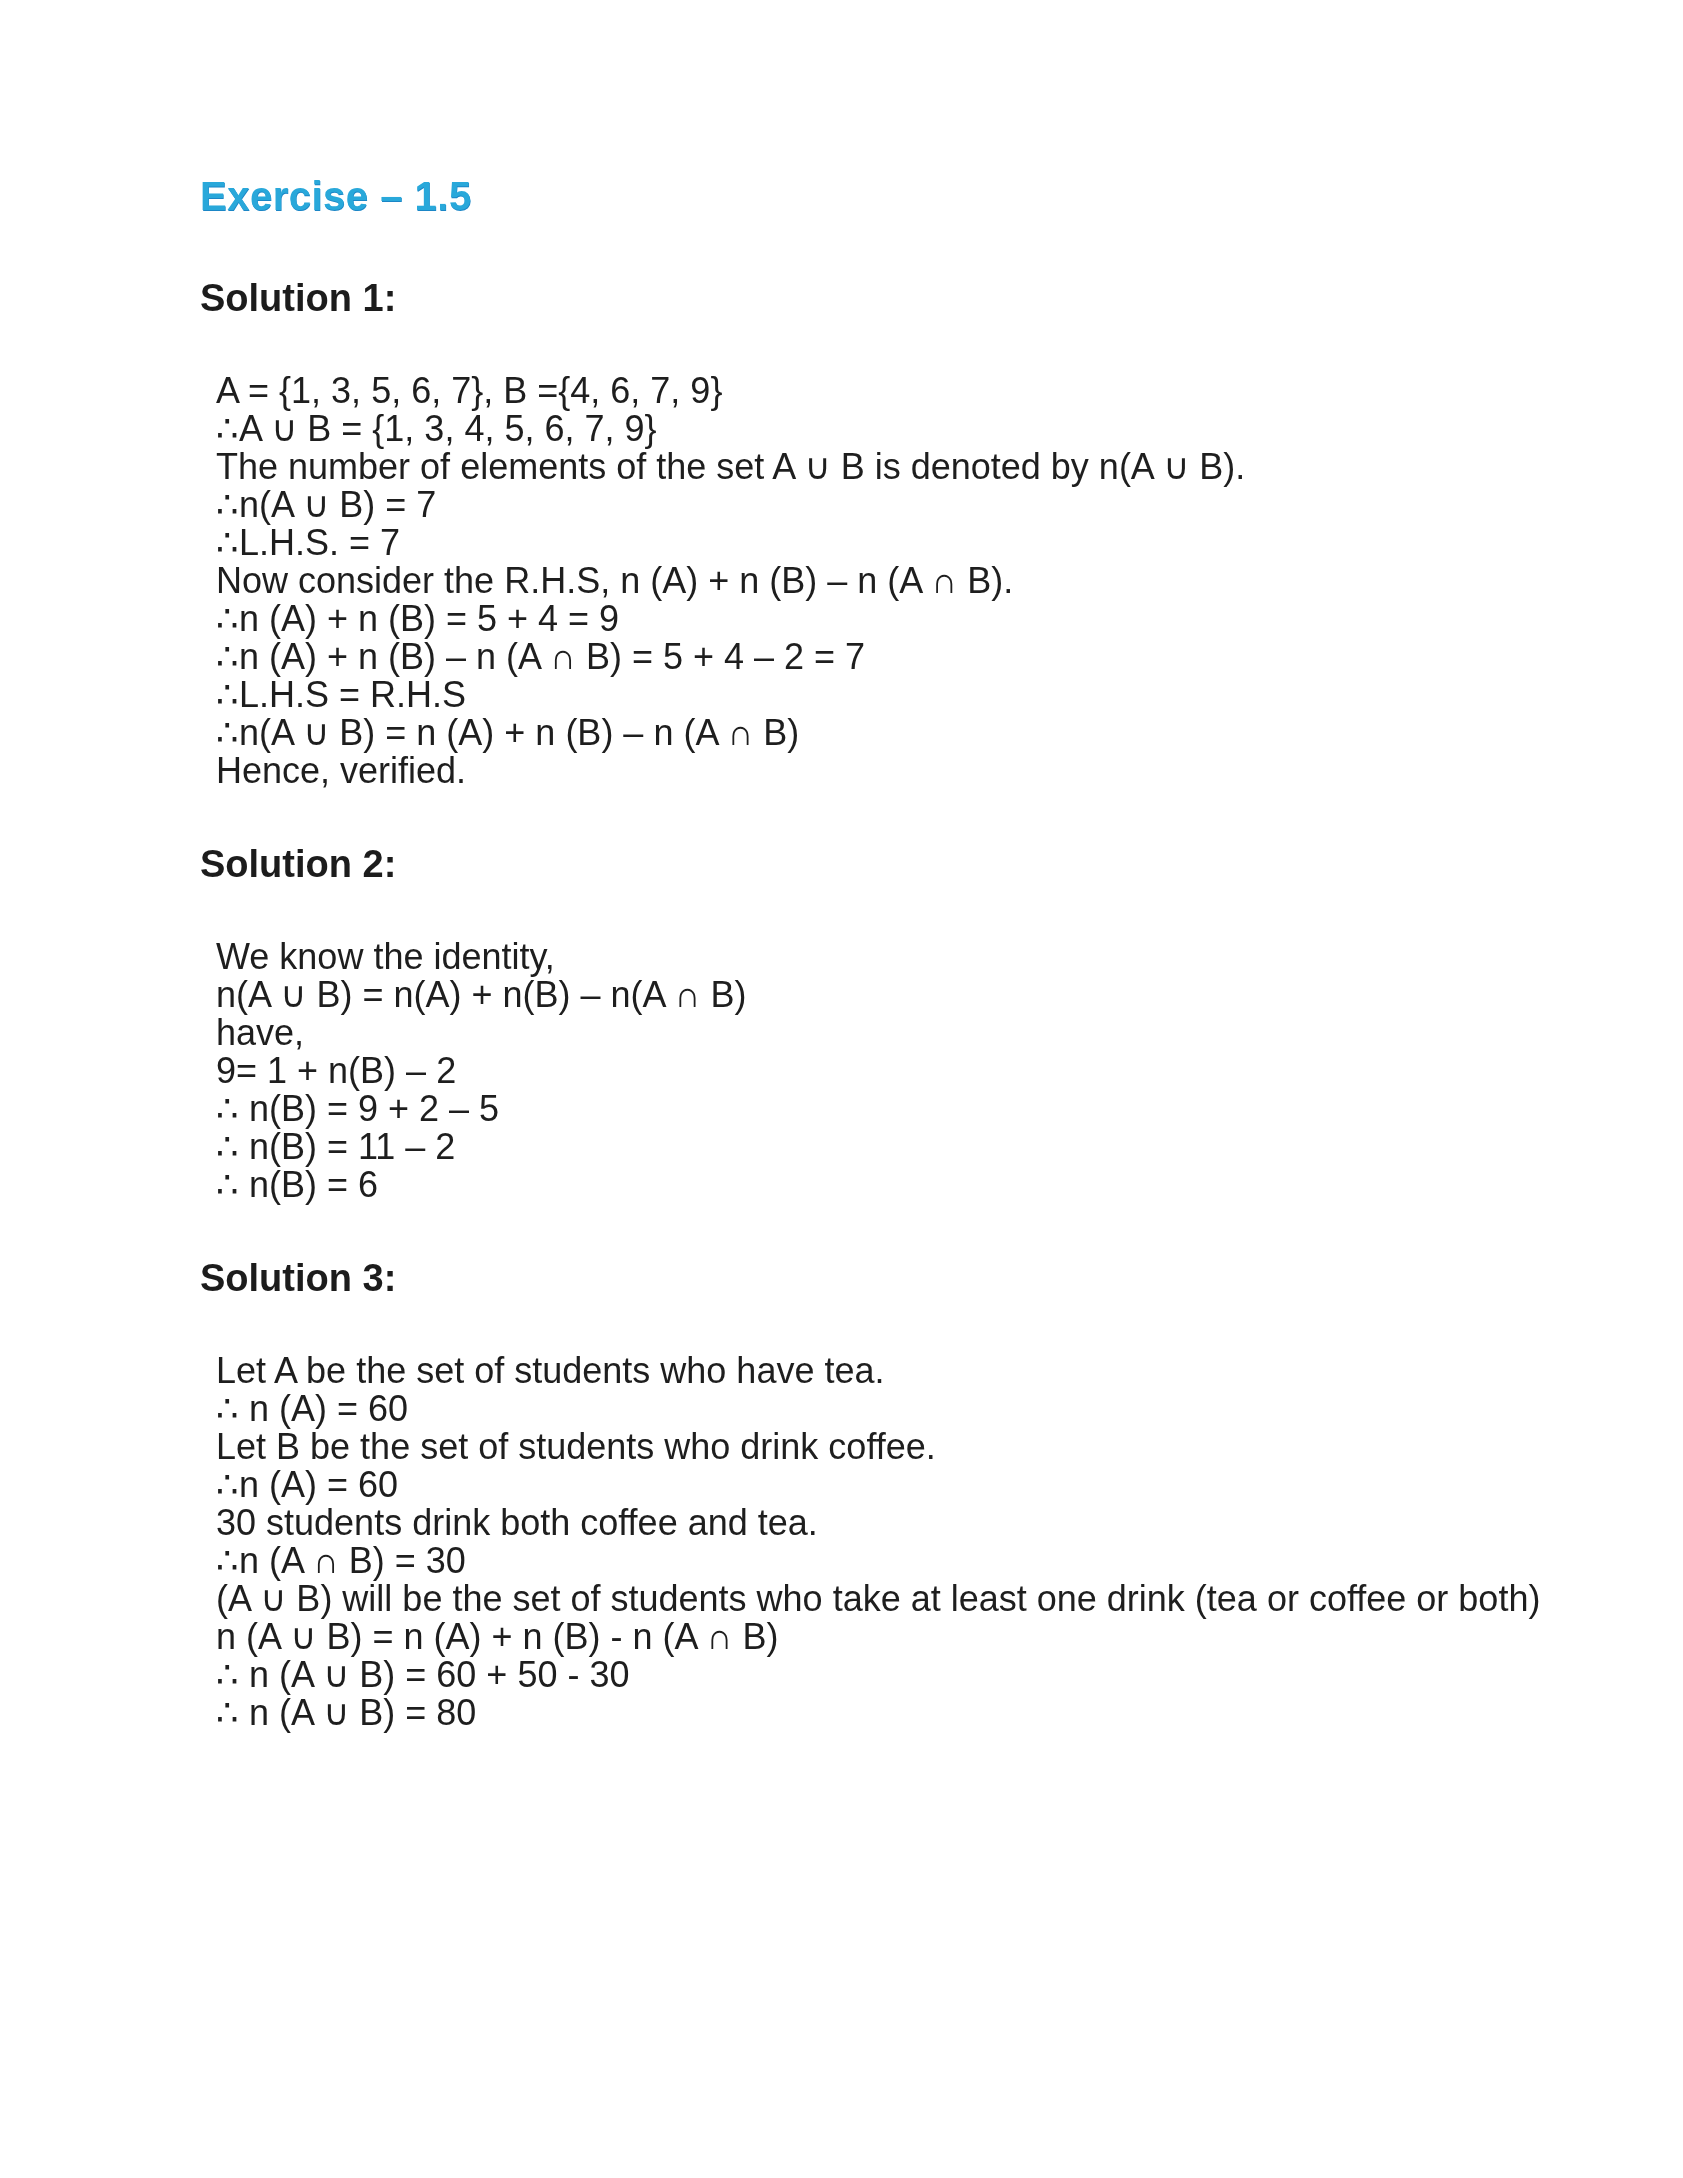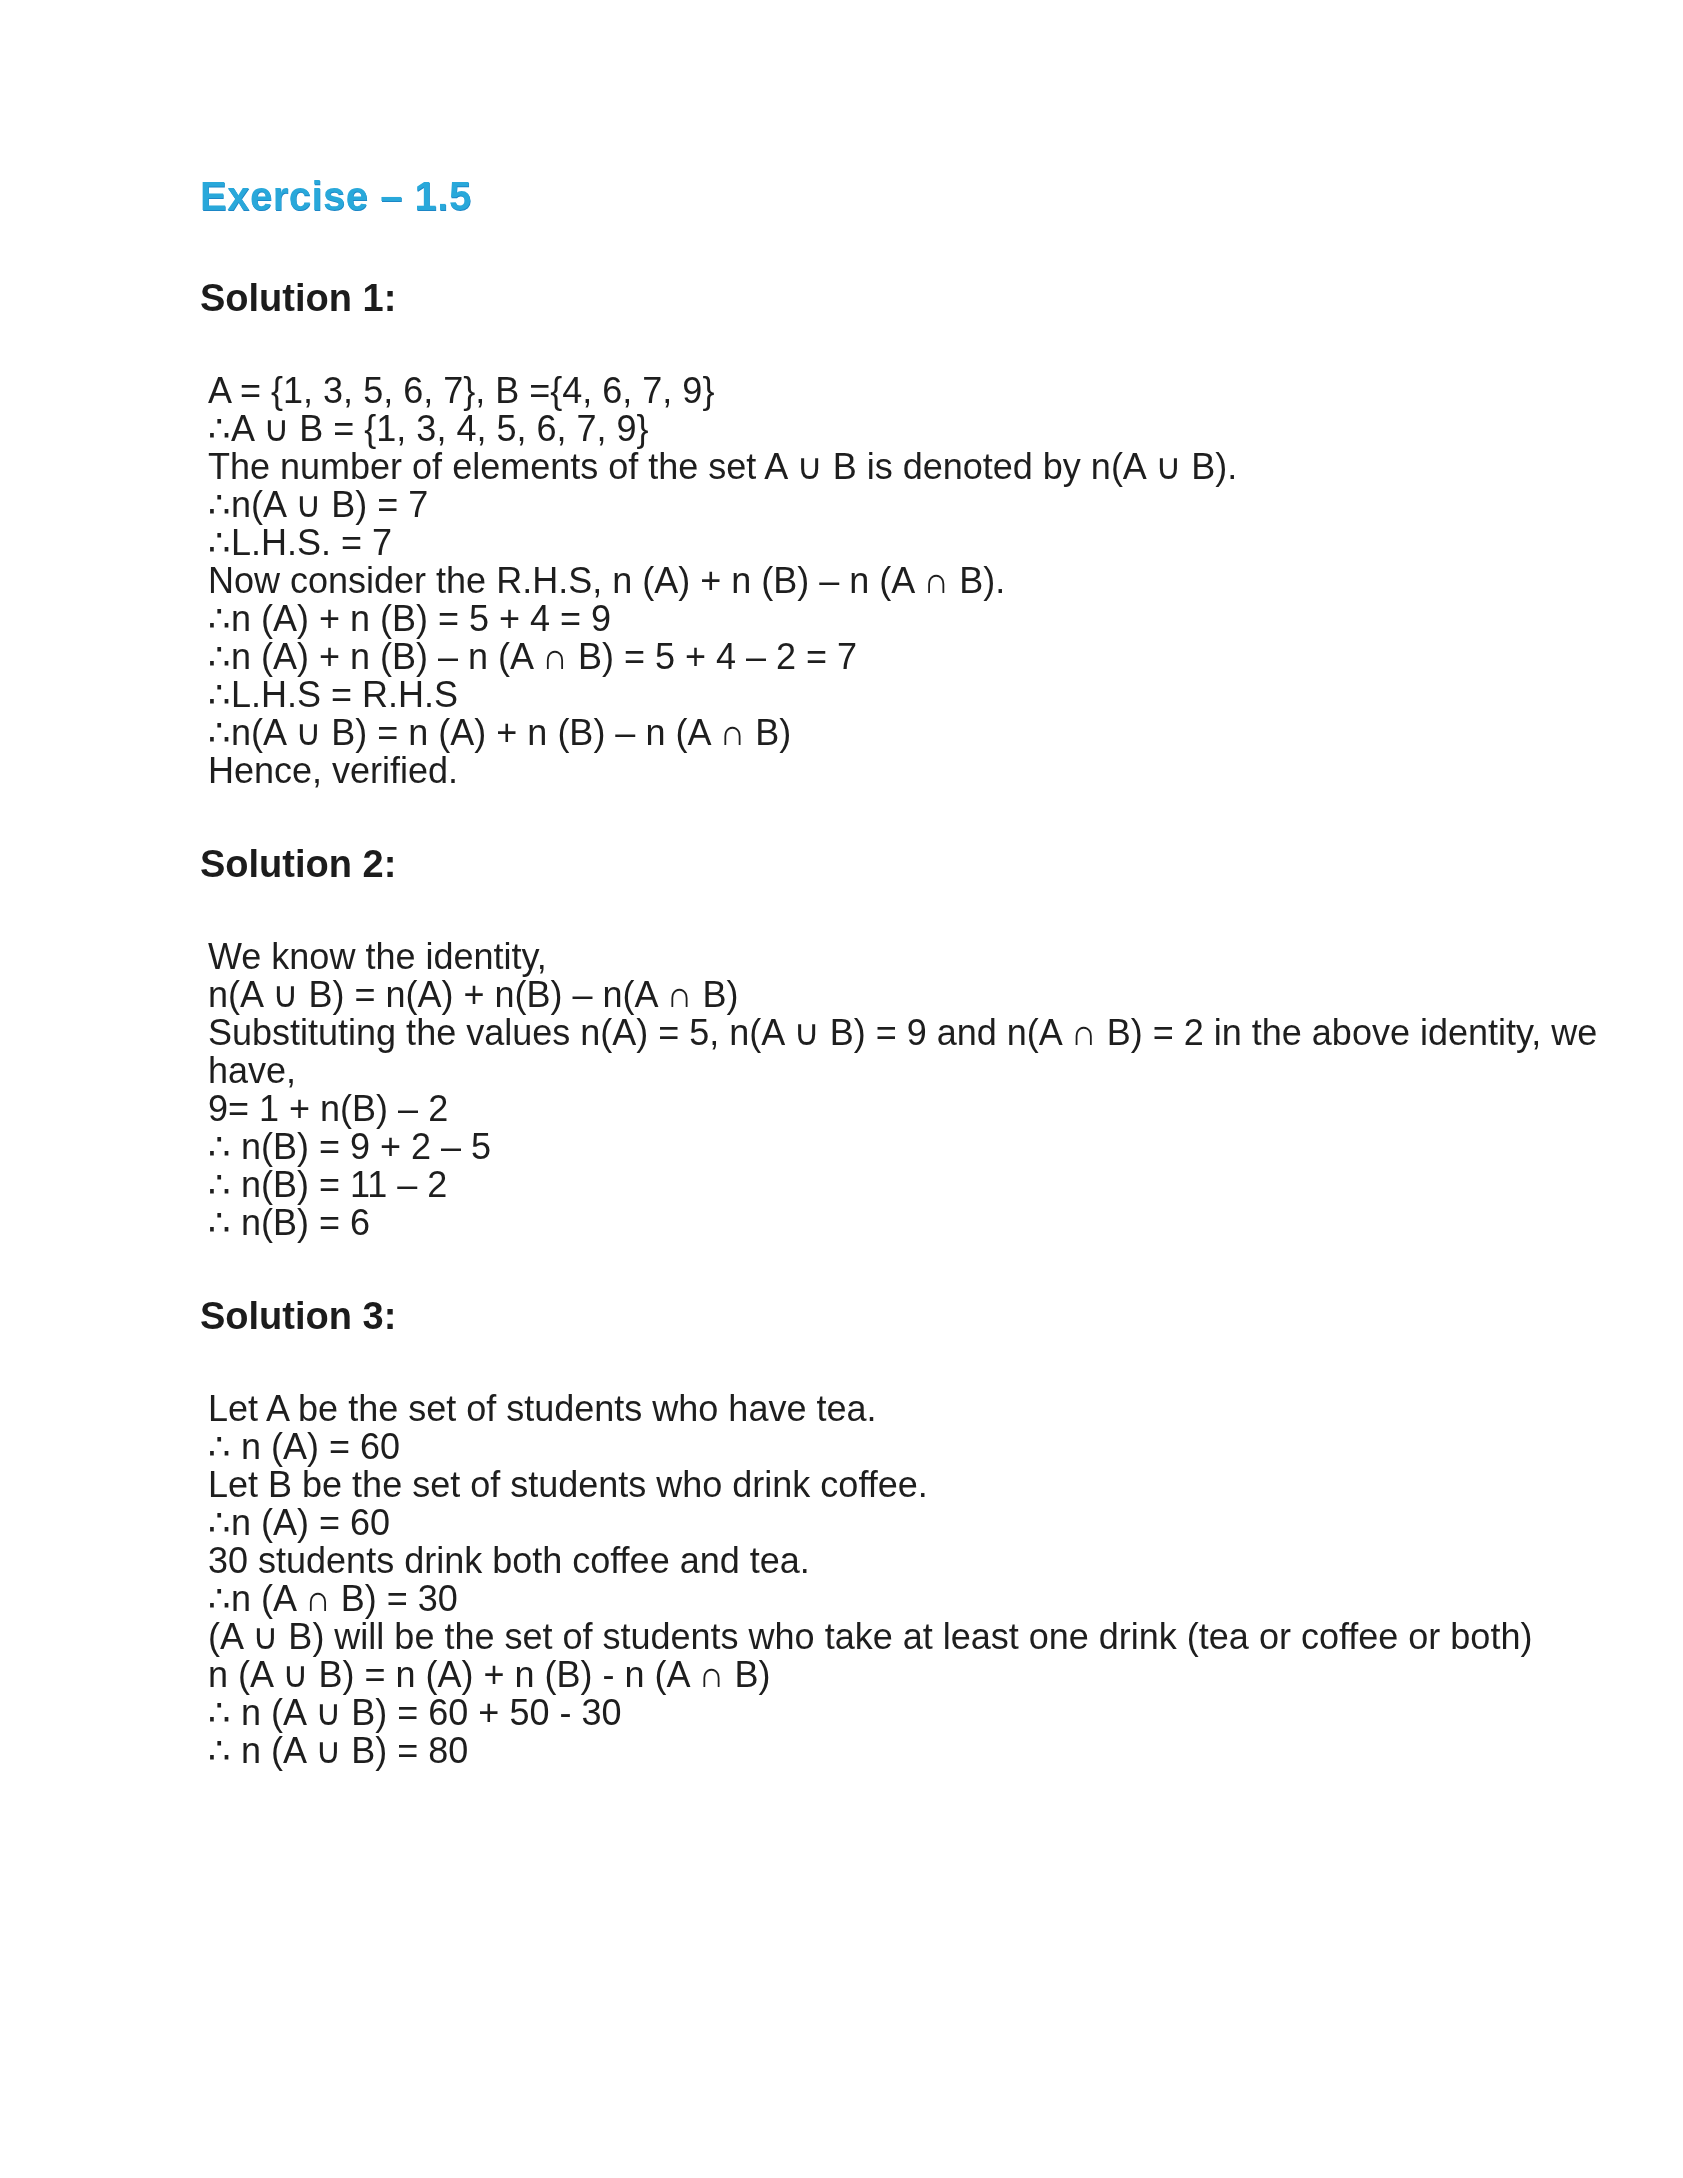--- a/index.html
+++ b/index.html
@@ -31,21 +31,21 @@
     text-shadow: 0.5px 0.5px 0 #1b86c6;
   }
   .sol-head {
     margin: 55px 0 55px 0;
     font-size: 38px;
     line-height: 1;
     font-weight: bold;
     color: #1c1c1c;
   }
   .para {
-    margin: 8px;
+    margin: 16px;
     font-size: 36px;
     line-height: 38px;
     color: #1e1e1e;
   }
   .line {
     white-space: nowrap;
   }
 </style>
 </head>
 <body>
@@ -68,21 +68,20 @@
             <div class="line">∴L.H.S = R.H.S</div>
             <div class="line">∴n(A ∪ B) = n (A) + n (B) – n (A ∩ B)</div>
             <div class="line">Hence, verified.</div>
           </div>
         </section>
         <section>
           <h2 class="sol-head">Solution 2:</h2>
           <div class="para">
             <div class="line">We know the identity,</div>
             <div class="line">n(A ∪ B) = n(A) + n(B) – n(A ∩ B)</div>
-            <div class="line">Substituting the values n(A) = 5, n(A ∪ B) = 9 and n(A ∩ B) = 2 in the above identity, we</div>
             <div class="line">have,</div>
             <div class="line">9= 1 + n(B) – 2</div>
             <div class="line">∴ n(B) = 9 + 2 – 5</div>
             <div class="line">∴ n(B) = 11 – 2</div>
             <div class="line">∴ n(B) = 6</div>
           </div>
         </section>
         <section>
           <h2 class="sol-head">Solution 3:</h2>
           <div class="para">

